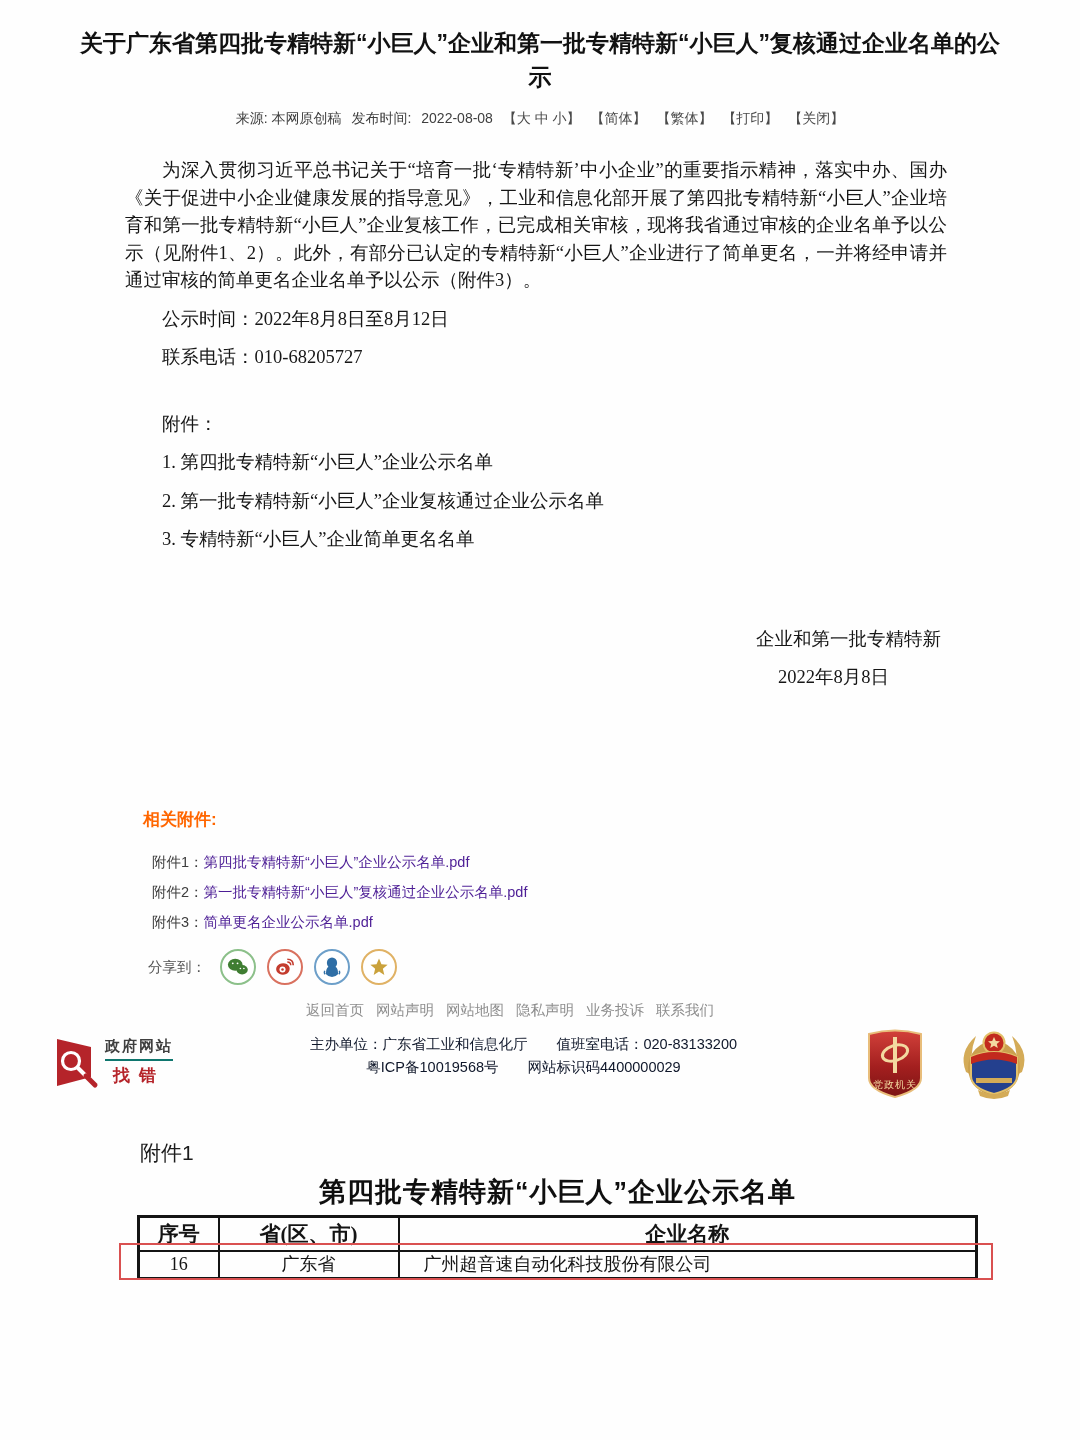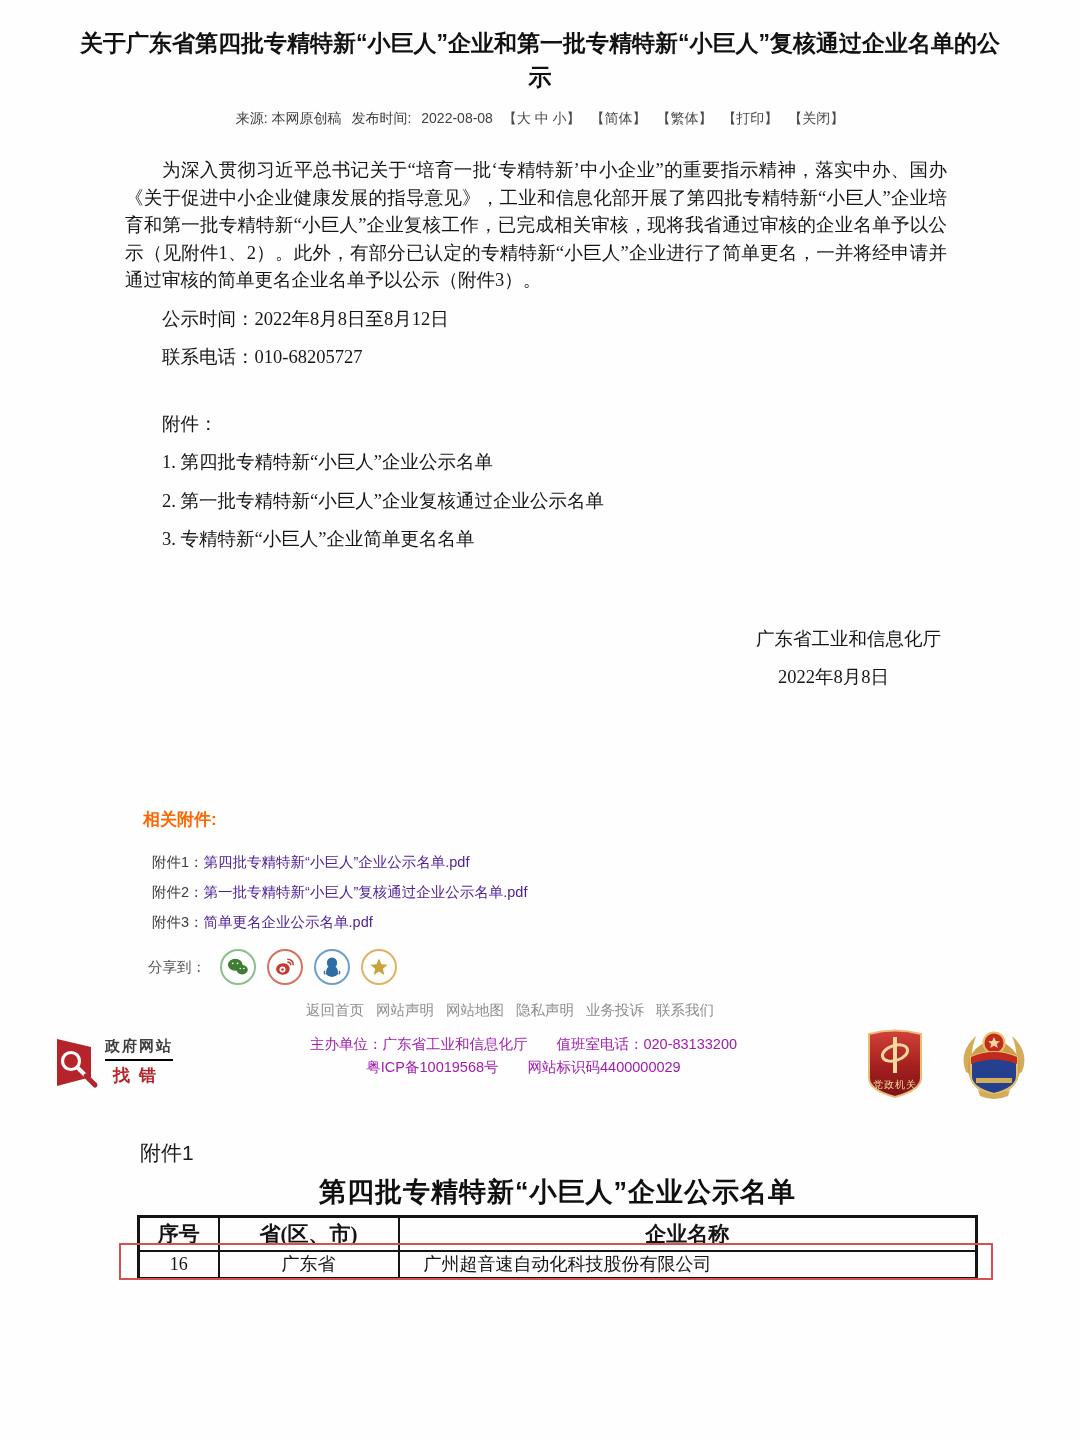--- a/index.html
+++ b/index.html
@@ -41,24 +41,24 @@
   .share-icon.qzone  { border-color:#e0b265; }
 
   
   .footer-links { position:absolute; top:1001px; left:150px; width:720px; text-align:center;
     font-size:14.5px; color:#8d8d8d; }
   .footer-links span { margin:0 4px; cursor:pointer; }
   .footer-main { position:absolute; top:1026px; left:55px; width:975px; display:flex; align-items:flex-start; }
   .error-badge { width:136px; display:flex; align-items:center; margin-top:8px; cursor:pointer; }
   .error-badge-text { margin-left:4px; }
   .error-badge-line1 { font-size:15px; font-weight:bold; color:#3f3f3f; letter-spacing:2px;
-    border-bottom:2px solid #000000; padding-bottom:3px; }
+    border-bottom:2px solid #0f766e; padding-bottom:3px; }
   .error-badge-line2 { font-size:17px; font-weight:bold; color:#b5242a; letter-spacing:9px;
     margin-top:3px; text-align:center; }
-  .footer-info { flex:1; text-align:center; font-size:14.5px; color:#a21caf; line-height:23px; padding-top:7px; }
+  .footer-info { flex:1; text-align:center; font-size:14.5px; color:#0f172a; line-height:23px; padding-top:7px; }
   .badges { display:flex; gap:34px; margin-left:10px; }
 
   
   .annex { position:absolute; top:1140px; left:0; width:1080px; }
   .annex-label { margin-left:140px; font-size:21px; color:#1c1c1c; line-height:26px; }
   .annex-title { width:841px; margin:8px 0 0 137px; text-align:center;
     font-weight:bold; font-size:27px; line-height:36px; color:#0f0f0f; letter-spacing:1px; }
   .annex-table { width:841px; margin:5px 0 0 137px; border-collapse:collapse;
     font-family:"Liberation Serif","DejaVu Serif",serif; color:#141414; }
   .annex-table th { border:2px solid #141414; font-size:21px; font-weight:bold; height:34px; text-align:center; }
@@ -88,21 +88,21 @@
   </div>
 
   <div class="body">
     <p>为深入贯彻习近平总书记关于“培育一批‘专精特新’中小企业”的重要指示精神，落实中办、国办《关于促进中小企业健康发展的指导意见》，工业和信息化部开展了第四批专精特新“小巨人”企业培育和第一批专精特新“小巨人”企业复核工作，已完成相关审核，现将我省通过审核的企业名单予以公示（见附件1、2）。此外，有部分已认定的专精特新“小巨人”企业进行了简单更名，一并将经申请并通过审核的简单更名企业名单予以公示（附件3）。</p>
     <p class="line-solo">公示时间：2022年8月8日至8月12日</p>
     <p class="line-solo">联系电话：010-68205727</p>
     <p class="attach-label">附件：</p>
     <p class="attach-item">1. 第四批专精特新“小巨人”企业公示名单</p>
     <p class="attach-item">2. 第一批专精特新“小巨人”企业复核通过企业公示名单</p>
     <p class="attach-item">3. 专精特新“小巨人”企业简单更名名单</p>
-    <p class="signer">广东省工业和信息化厅</p>
+    <p class="signer">企业和第一批专精特新</p>
     <p class="sign-date">2022年8月8日</p>
   </div>
 
   <div class="related">
     <div class="related-heading">相关附件:</div>
     <div class="related-files">
       <div class="file-row">
         <span>附件1：</span><span class="file-link">第四批专精特新“小巨人”企业公示名单.pdf</span>
       </div>
       <div class="file-row">

